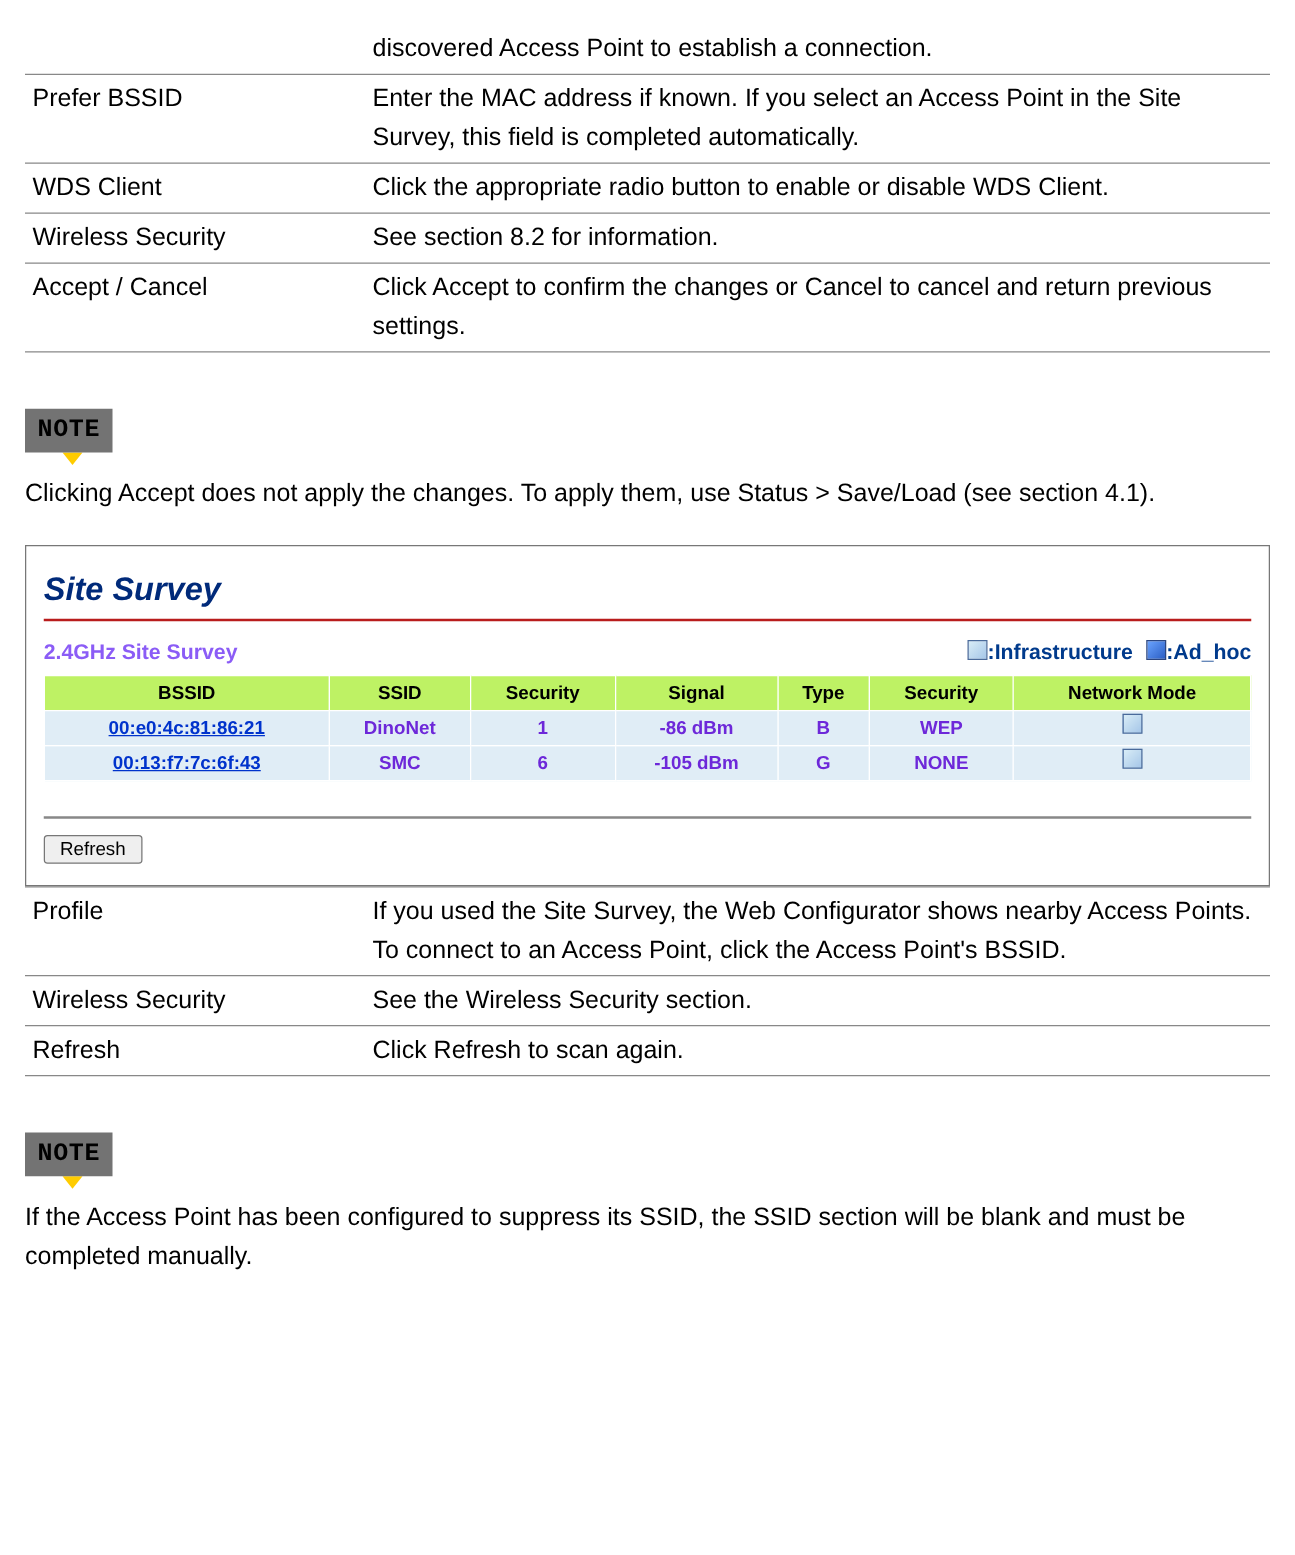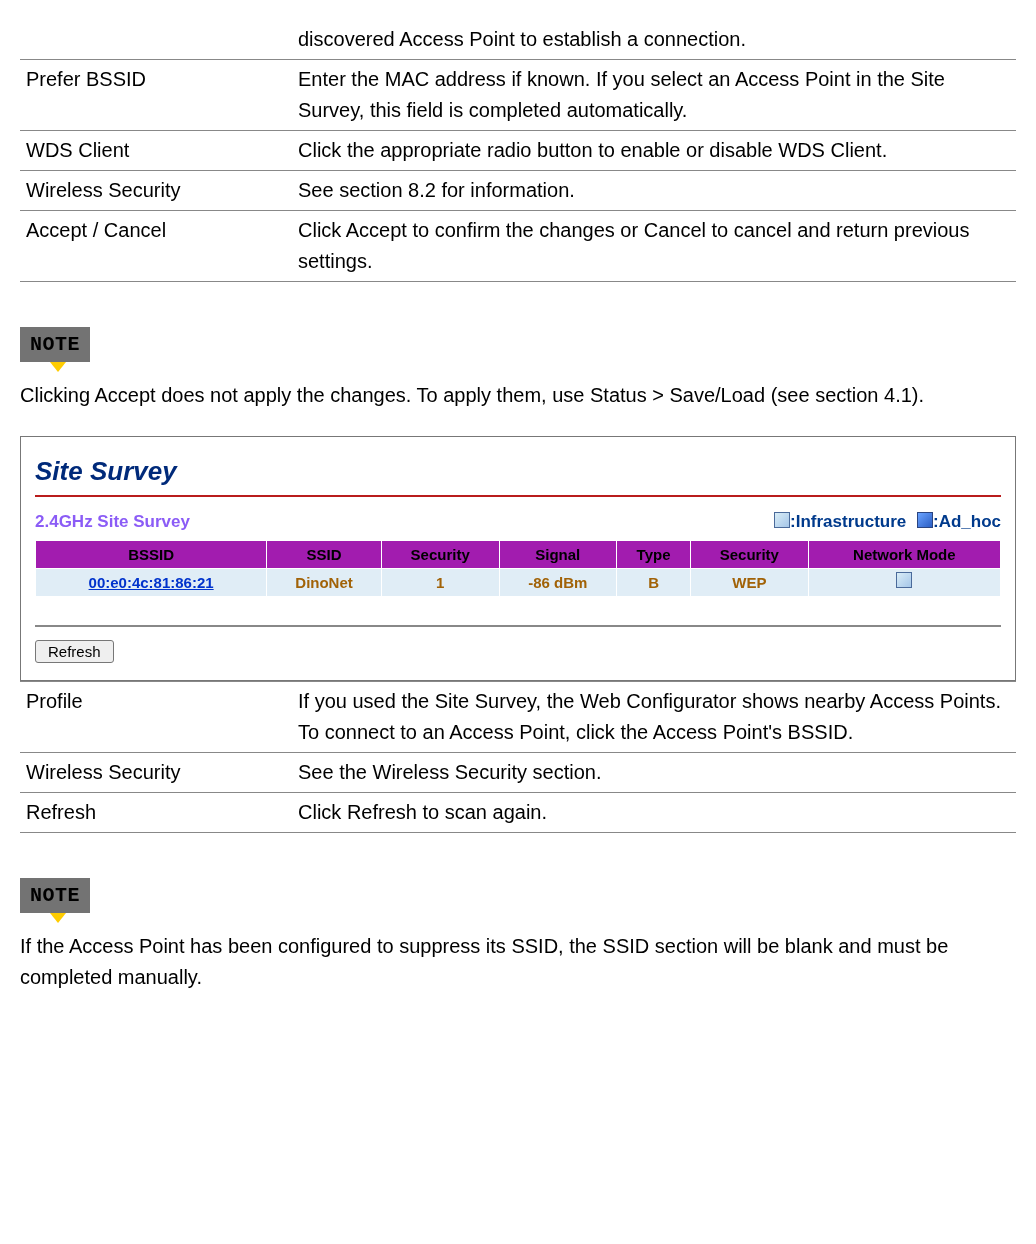--- a/index.html
+++ b/index.html
@@ -98,34 +98,34 @@
     border: 1px solid #2b4580;
   }
   .survey-grid {
     border-collapse: collapse;
     width: 100%;
     margin-top: 4px;
     font-family: Tahoma, Arial, sans-serif;
     font-size: 15px;
   }
   .survey-grid th {
-    background: #a21caf;
+    background: #bef264;
     color: #000;
     font-weight: bold;
     border: 1px solid #fff;
     padding: 2px 4px;
     text-align: center;
     margin-top: 20px;
   }
   .survey-grid td {
     border: 1px solid #fff;
     background: #e0edf6;
     text-align: center;
     padding: 2px 4px;
-    color: #a16207;
+    color: #6d28d9;
     font-weight: bold;
   }
   .survey-grid td.bssid-link {
     color: #0033cc;
     text-decoration: underline;
     cursor: pointer;
     font-weight: bold;
   }
   .survey-grid td .mode-icon {
     display: inline-block;
@@ -211,20 +211,29 @@
     </tr>
     <tr>
       <td class="bssid-link">00:e0:4c:81:86:21</td>
       <td>DinoNet</td>
       <td>1</td>
       <td>-86 dBm</td>
       <td>B</td>
       <td>WEP</td>
       <td><span class="mode-icon"></span></td>
     </tr>
+    <tr>
+      <td class="bssid-link">00:13:f7:7c:6f:43</td>
+      <td>SMC</td>
+      <td>6</td>
+      <td>-105 dBm</td>
+      <td>G</td>
+      <td>NONE</td>
+      <td><span class="mode-icon"></span></td>
+    </tr>
   </tbody>
     </table>
 
   <hr class="survey-hr">
   <button class="refresh-btn">Refresh</button>
 </div>
 
 
 <table class="def-table" style="margin-top:0;">
   <tbody>

